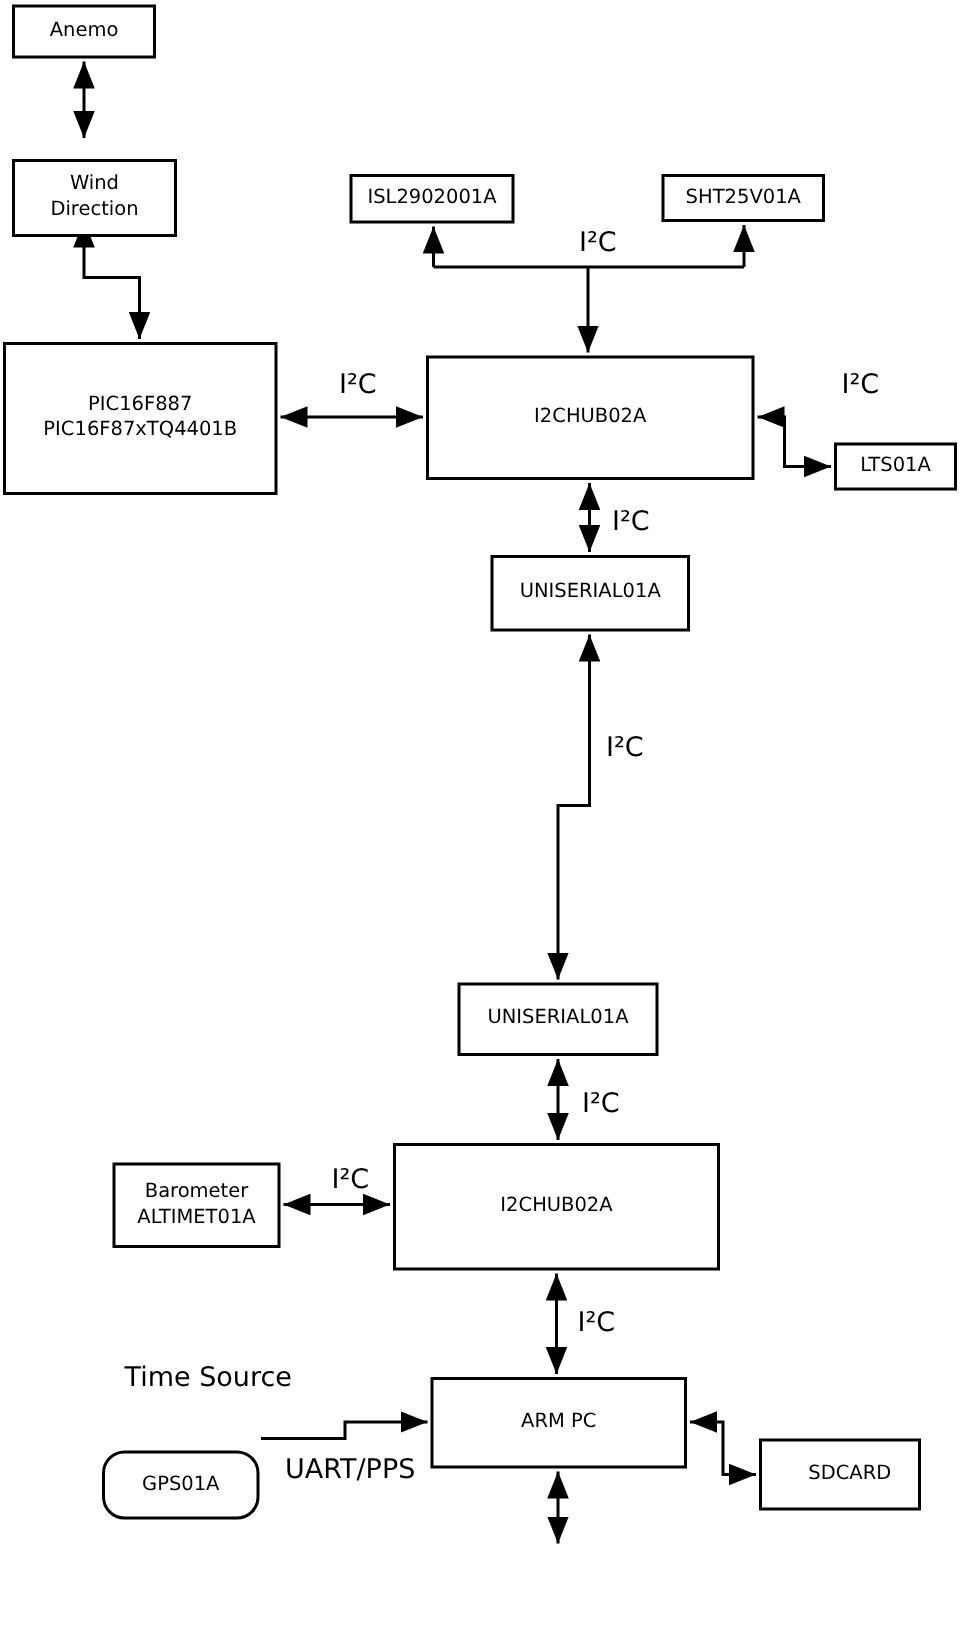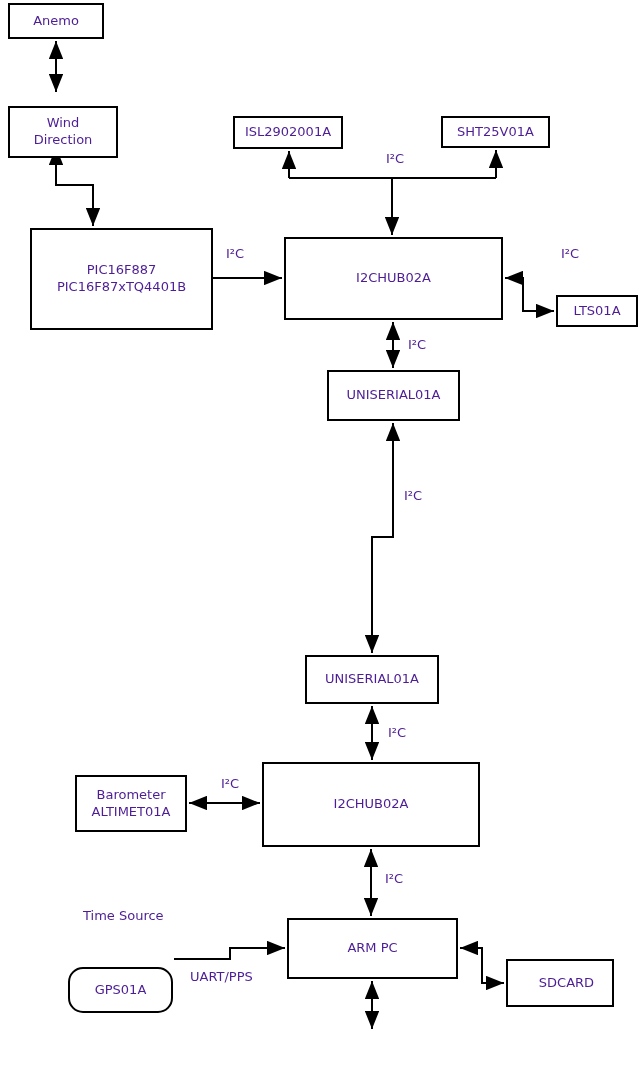--- a/index.html
+++ b/index.html
@@ -6,40 +6,40 @@
     margin: 0;
     padding: 0;
     background: #ffffff;
   }
   .stage {
     position: relative;
     width: 640px;
     height: 1089px;
     background: #ffffff;
     font-family: "DejaVu Sans", "Liberation Sans", sans-serif;
-    color: #4c1d95;
+    color: #000000;
     overflow: hidden;
   }
   .node {
     position: absolute;
     box-sizing: border-box;
     border: 2px solid #000000;
     background: #ffffff;
     display: flex;
     align-items: center;
     justify-content: center;
     text-align: center;
     font-size: 13px;
     line-height: 1.3;
     white-space: pre-line;
     z-index: 2;
   }
   .edge-label {
     position: absolute;
-    font-size: 13px;
+    font-size: 18px;
     line-height: 1.2;
     white-space: nowrap;
     z-index: 3;
     background: transparent;
   }
   svg.wires {
     position: absolute;
     left: 0;
     top: 0;
     width: 640px;
@@ -79,21 +79,21 @@
     <path d="M 174 959 L 230 959 L 230 948 L 285 948" marker-end="url(#arrow)"></path>
     <path d="M 460 948 L 482 948 L 482 983 L 504 983" marker-start="url(#arrow)" marker-end="url(#arrow)"></path>
     <path d="M 372 981 L 372 1029" marker-start="url(#arrow)" marker-end="url(#arrow)"></path>
   </svg>
 
   <div class="node" style="left:8px; top:3px; width:96px; height:36px;">Anemo</div>
 
   <div class="node" style="left:8px; top:106px; width:110px; height:52px;">Wind
 Direction</div>
 
-  <div class="node" style="left:2px; top:228px; width:183px; height:102px;margin-left:28px;">PIC16F887
+  <div class="node" style="left:2px; top:228px; width:183px; height:102px;">PIC16F887
 PIC16F87xTQ4401B</div>
 
   <div class="node" style="left:233px; top:116px; width:110px; height:33px;">ISL2902001A</div>
 
   <div class="node" style="left:441px; top:116px; width:109px; height:32px;">SHT25V01A</div>
 
   <div class="node" style="left:284px; top:237px; width:219px; height:83px;">I2CHUB02A</div>
 
   <div class="node" style="left:556px; top:295px; width:82px; height:32px;">LTS01A</div>
 

